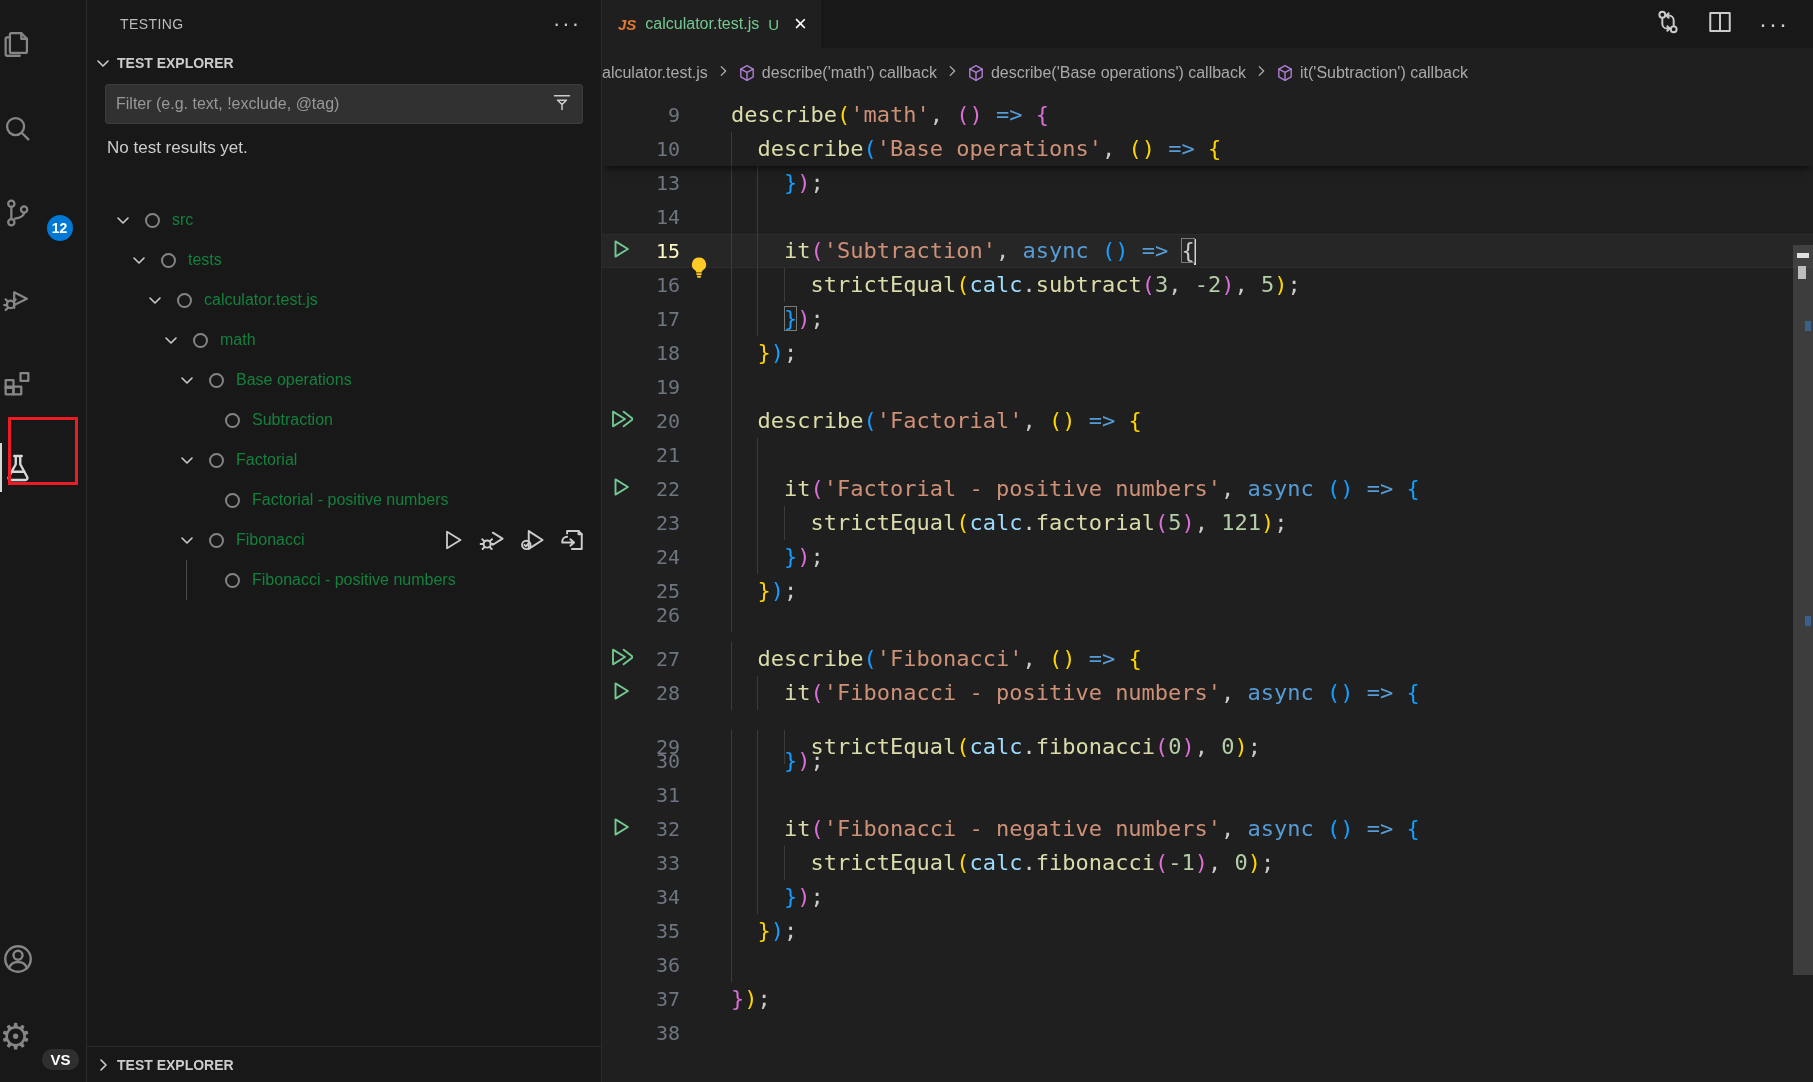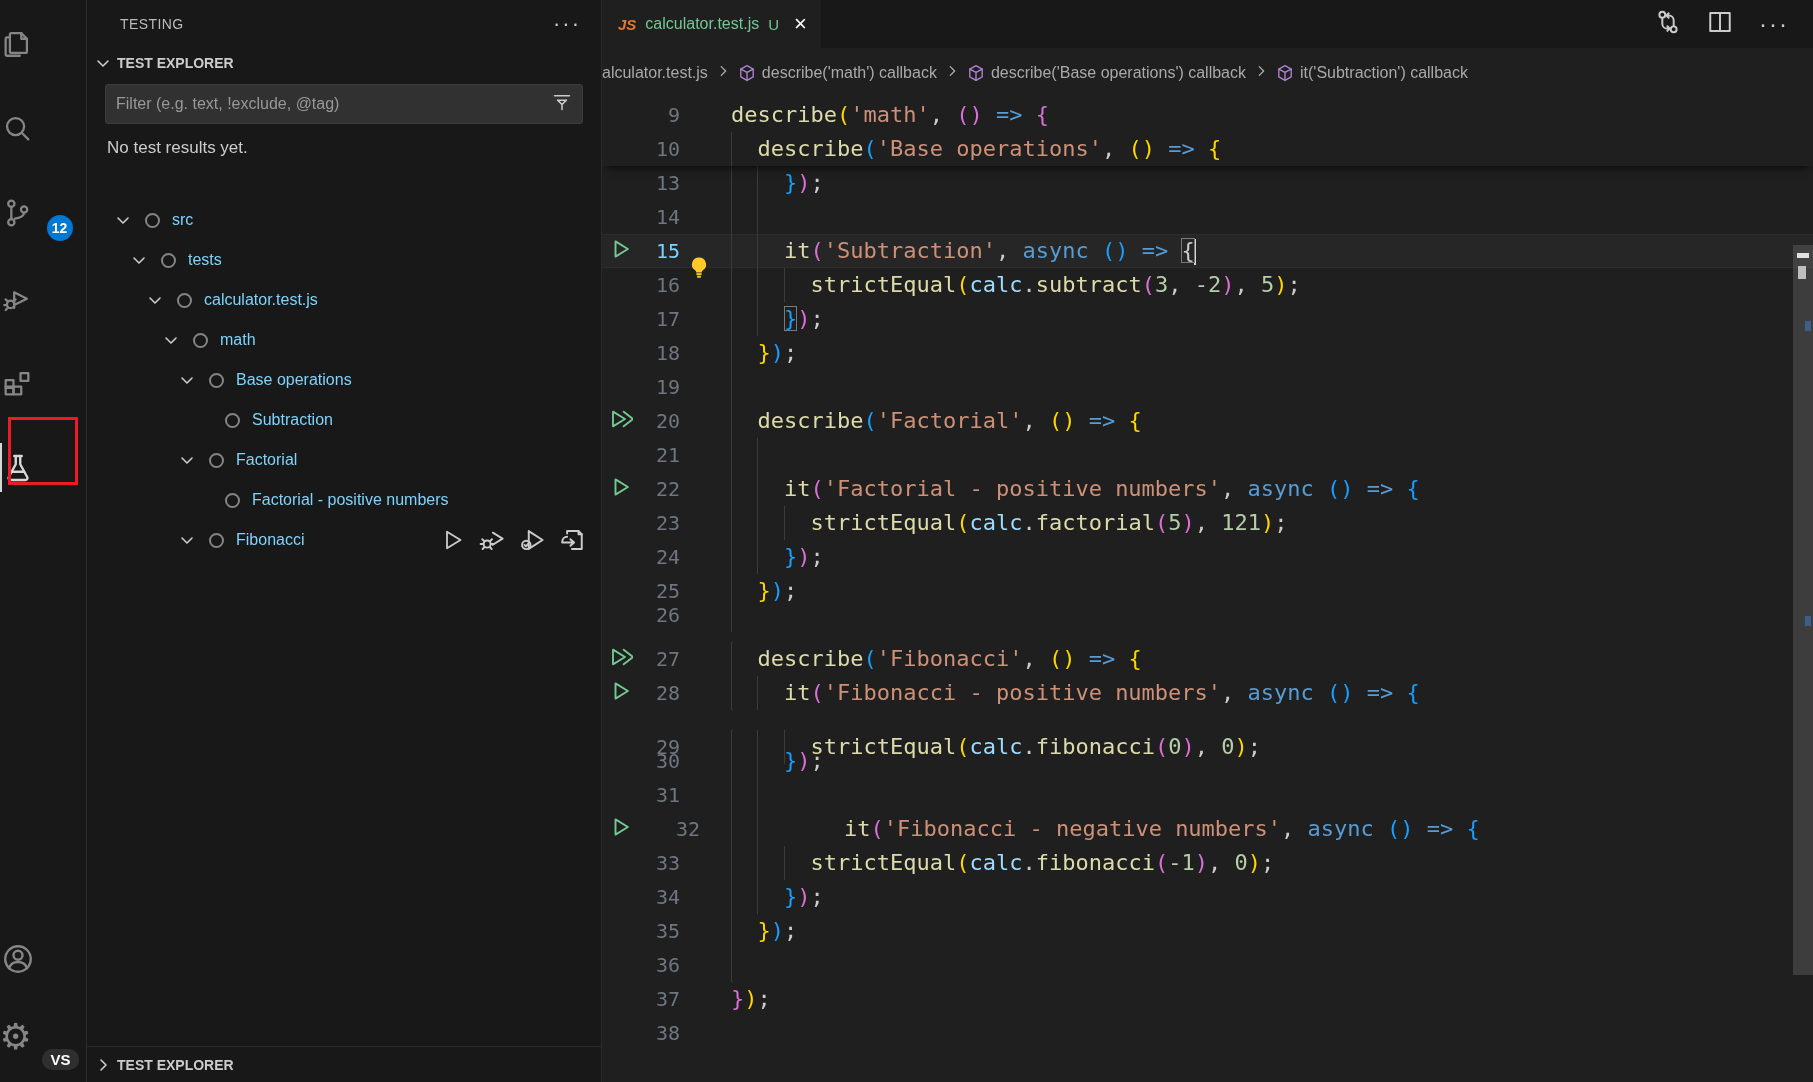--- a/index.html
+++ b/index.html
@@ -35,21 +35,21 @@
   #sb-filter { margin:6px 18px 0 18px; height:40px; background:#313131; border:1px solid #3c3c3c;
                border-radius:3px; display:flex; align-items:center; padding:0 10px; }
   #sb-filter input { flex:1; background:transparent; border:none; outline:none; color:#cccccc; font-size:16px;
                      font-family:"Liberation Sans", sans-serif; }
   #sb-filter input::placeholder { color:#989898; }
   #sb-noresults { margin:14px 0 0 20px; font-size:17px; color:#cccccc; }
   #sb-tree { position:absolute; top:200px; left:0; right:0; }
   .tree-row { height:40px; display:flex; align-items:center; position:relative; cursor:pointer; }
   .tw-chev { width:16px; height:16px; flex:0 0 16px; display:flex; align-items:center; justify-content:center; color:#cccccc; }
   .tw-circle { width:15px; height:15px; flex:0 0 15px; border:2px solid #848484; border-radius:50%; margin:0 12px 0 14px; }
-  .tree-label { font-size:16px; color:#7dd3fc; white-space:nowrap; }
+  .tree-label { font-size:16px; color:#15803d; white-space:nowrap; }
   .tree-actions { margin-left:auto; padding-right:16px; display:flex; gap:14px; align-items:center; color:#cccccc; }
   .tree-actions svg { display:block; }
   .tree-guide { position:absolute; width:1px; background:#4a4a4a; }
   #sb-bottom { position:absolute; left:0; right:0; bottom:0; height:36px; border-top:1px solid #2b2b2b;
                display:flex; align-items:center; padding-left:8px; gap:6px; cursor:pointer; }
   #sb-bottom .sec-label { font-weight:bold; font-size:14px; color:#cccccc; }
 
   
   #editorgroup { flex:1; display:flex; flex-direction:column; background:#1f1f1f; position:relative; }
   #tabbar { height:48px; background:#181818; display:flex; align-items:stretch; }
@@ -66,21 +66,21 @@
   .bc-item { display:flex; align-items:center; gap:6px; cursor:pointer;text-align:right; }
   .bc-sep { margin:0 8px; color:#a9a9a9; }
   .bc-cube { color:#B180D7; display:flex; }
 
   
   #editor { position:relative; flex:1; overflow:hidden; font-family:"DejaVu Sans Mono", monospace; }
   .code-line { position:absolute; left:0; right:0; height:34px; display:flex; align-items:center; }
   .cl-glyph { width:38px; flex:0 0 38px; display:flex; align-items:center; justify-content:center; }
   .cl-num { width:40px; flex:0 0 40px; text-align:right; color:#6e7681; font-size:20px;
             font-family:"DejaVu Sans Mono", monospace; }
-  .cl-num.active { color:#7dd3fc;text-align:right; }
+  .cl-num.active { color:#fef9c3;text-align:right; }
   .cl-gap { width:51px; flex:0 0 51px; position:relative; }
   .cl-text { font-size:22px; line-height:34px; white-space:pre; color:#cccccc; position:relative; }
   .current-line { background:rgba(255,255,255,0.035); box-shadow:inset 0 1px 0 #2c2c2c, inset 0 -1px 0 #2c2c2c; }
   .guide { position:absolute; top:0; width:1px; height:34px; background:#3b3b3b; }
   .tok-kw  { color:#569CD6; } .tok-fn { color:#DCDCAA; } .tok-str { color:#CE9178; }
   .tok-var { color:#9CDCFE; } .tok-num { color:#B5CEA8; } .tok-pun { color:#cccccc; }
   .tok-b1 { color:#FFD700; } .tok-b2 { color:#DA70D6; } .tok-b3 { color:#179FFF; }
   .tok-match { outline:1px solid #7a7a7a; outline-offset:-1px; }
   .cursor { display:inline-block; width:2px; height:26px; background:#d4d4d4; vertical-align:middle; margin-left:-1px; }
   #sticky { position:absolute; top:0; left:0; right:0; height:68px; background:#1f1f1f; z-index:5;
@@ -291,20 +291,26 @@
             <span>
               <svg width="26" height="26" viewBox="0 0 16 16" fill="none" stroke="#cccccc" stroke-width="1.2">
                 <path d="M5 4V2.5h7l2 2v9H8"></path>
                 <path d="M12 2.5v2h2"></path>
                 <path d="M2 9.5h7M7 7.5l2.3 2L7 11.5"></path>
                 <path d="M5 6a3 3 0 0 0-3 3"></path>
               </svg>
             </span>
           </span>
         </div>
+        <div class="tree-row" style="padding-left: 108px;">
+          <span class="tw-chev"></span>
+          <span class="tw-circle"></span>
+          <span class="tree-label">Fibonacci - positive numbers</span>
+          <span class="tree-guide" style="left: 99px; top: 0px; bottom: 0px;"></span>
+        </div>
       </div>
     <div id="sb-bottom">
       <span class="tw-chev">
         <svg width="16" height="16" viewBox="0 0 16 16" fill="none" stroke="#cccccc" stroke-width="1.6">
             <path d="M6 3l5 5-5 5"></path>
           </svg>
       </span>
       <span class="sec-label">TEST EXPLORER</span>
     </div>
   </div>
@@ -552,21 +558,21 @@
             <span class="guide" style="left: 155.48px;"></span>
           </div>
           <div class="code-line" style="top: 680px;">
             <span class="cl-glyph"></span>
             <span class="cl-num">31</span>
             <span class="cl-gap"></span>
             <span class="cl-text"></span>
             <span class="guide" style="left: 129px;"></span>
             <span class="guide" style="left: 155.48px;"></span>
           </div>
-          <div class="code-line" style="top: 714px; gap: 20px;">
+          <div class="code-line" style="top: 714px;">
             <span class="cl-glyph">
               <span><svg width="22" height="22" viewBox="0 0 16 16" fill="none" stroke="#73C991" stroke-width="1.4">
                   <path d="M4 2.5l9 5.5-9 5.5z"></path>
                 </svg></span>
             </span>
             <span class="cl-num">32</span>
             <span class="cl-gap"></span>
             <span class="cl-text"><span class="tok-ws">    </span><span class="tok-fn">it</span><span class="tok-b2">(</span><span class="tok-str">'Fibonacci - negative numbers'</span><span class="tok-pun">, </span><span class="tok-kw">async</span><span class="tok-pun"> </span><span class="tok-b3">()</span><span class="tok-pun"> </span><span class="tok-kw">=&gt;</span><span class="tok-pun"> </span><span class="tok-b3">{</span></span>
             <span class="guide" style="left: 129px;"></span>
             <span class="guide" style="left: 155.48px;"></span>

